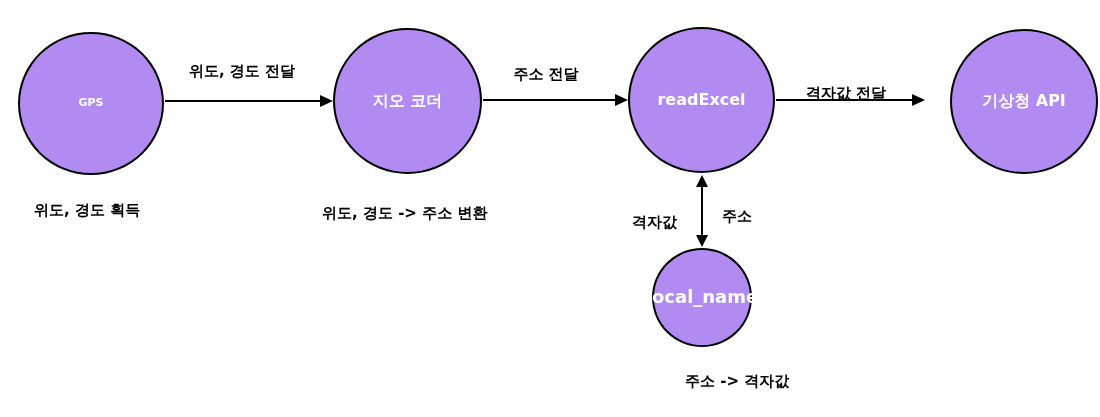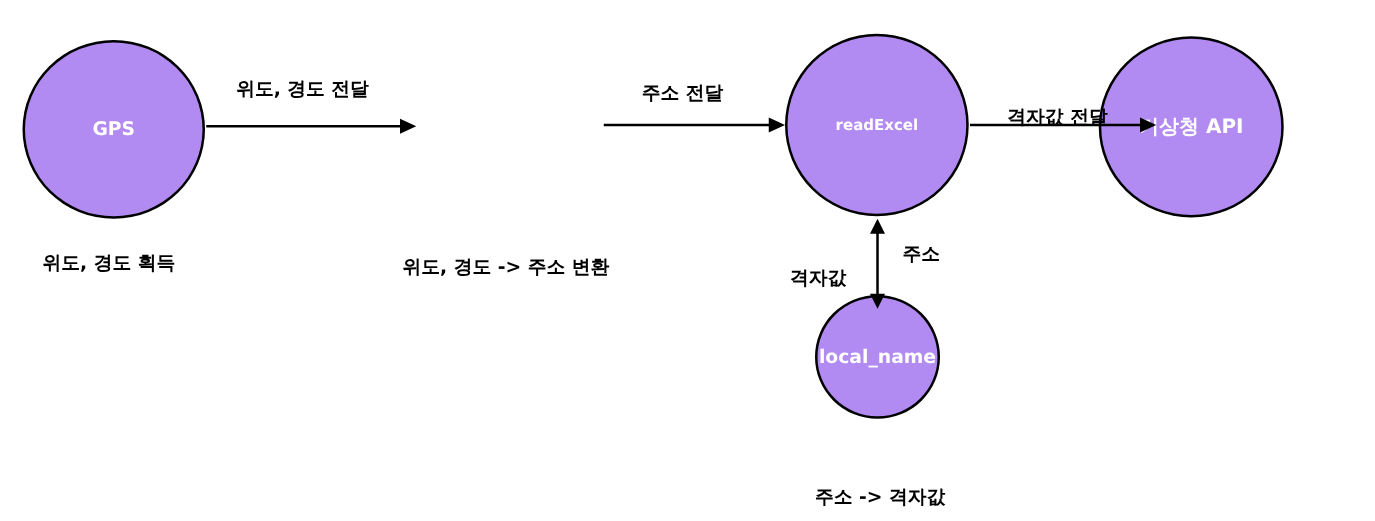--- a/index.html
+++ b/index.html
@@ -16,45 +16,45 @@
     position: absolute;
     border-radius: 50%;
     background: var(--node-fill, #b28bf2);
     border: 2px solid var(--node-border, #000);
     box-sizing: border-box;
     display: flex;
     flex-direction: column;
     align-items: center;
     justify-content: center;
     color: var(--node-text, #fff);
-    font-size: 15px;
+    font-size: 11px;
     text-align: center;
     line-height: 1.9;
   }
   .node-gps        { left: 18px;  top: 32px;  width: 146px; height: 143px; }
   .node-geocoder   { left: 333px; top: 28px;  width: 149px; height: 146px; font-size: 16px; }
-  .node-readexcel  { left: 628px; top: 27px;  width: 147px; height: 146px; font-size: 12px; }
-  .node-api        { left: 879px; top: 29px;  width: 148px; height: 145px; font-size: 16px; }
-  .node-localname  { left: 652px; top: 236px; width: 100px; height: 99px;  font-size: 15px; }
+  .node-readexcel  { left: 628px; top: 27px;  width: 147px; height: 146px; font-size: 16px; }
+  .node-api        { left: 950px; top: 29px;  width: 148px; height: 145px; font-size: 16px; }
+  .node-localname  { left: 652px; top: 248px; width: 100px; height: 99px;  font-size: 18px; }
   .label {
     position: absolute;
     color: var(--label-text, #000);
     font-size: 15px;
     white-space: nowrap;
   }
   .label-center { transform: translateX(-50%); }
   .label-rightalign { transform: translateX(-100%); }
   .edge-label-1 { left: 242px; top: 62px; }
   .edge-label-2 { left: 546px; top: 65px; }
   .edge-label-3 { left: 846px; top: 84px; }
   .edge-label-v-left  { left: 677px; top: 213px; }
-  .edge-label-v-right { left: 722px; top: 194px; text-align: center; }
+  .edge-label-v-right { left: 722px; top: 207px; text-align: center; }
   .caption-1 { left: 34px;  top: 201px; text-align: center; }
   .caption-2 { left: 322px; top: 204px; }
-  .caption-3 { left: 652px; top: 372px; margin-top: 16px; }
+  .caption-3 { left: 685px; top: 372px; }
   .hline { position: absolute; height: 2px; background: #000; }
   .vline { position: absolute; width: 2px;  background: #000; }
   .hline-1 { left: 165px; top: 100px; width: 157px; }
   .hline-2 { left: 483px; top: 99px;  width: 135px; }
   .hline-3 { left: 776px; top: 99px;  width: 139px; }
   .vline-1 { left: 701px; top: 185px; height: 52px; }
   .arrow-right {
     position: absolute; width: 0; height: 0;
     border-top: 6px solid transparent;
     border-bottom: 6px solid transparent;
@@ -80,20 +80,23 @@
 </style>
 </head>
 <body>
 
 <div class="canvas">
 
   <div class="node node-gps">
     <span>GPS</span>
   </div>
 
+  <div class="node node-geocoder">
+    <span>지오 코더</span>
+  </div>
 
   <div class="node node-readexcel">
     <span>readExcel</span>
   </div>
 
   <div class="node node-api">
     <span>기상청 API</span>
   </div>
 
   <div class="node node-localname">

